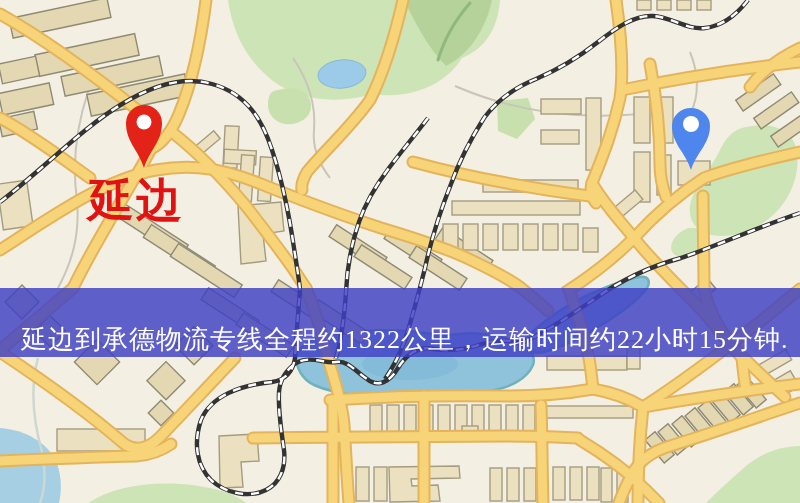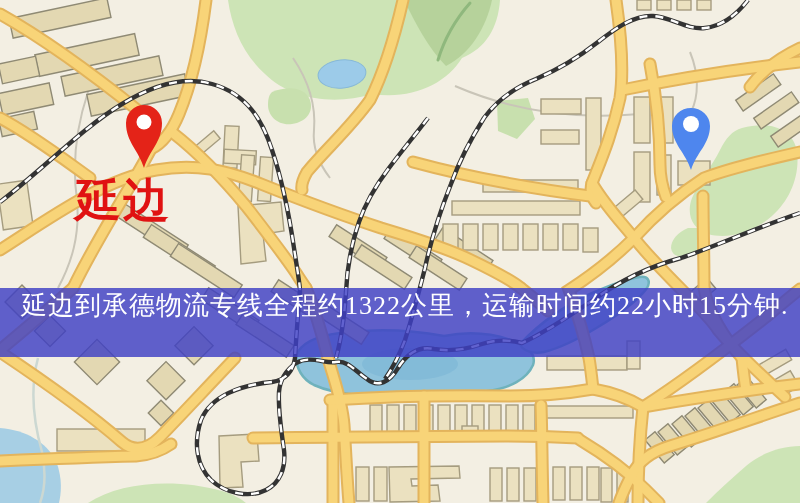--- a/index.html
+++ b/index.html
@@ -22,25 +22,25 @@
   .bl2{fill:#e3d8b2;stroke:#8f8a74;stroke-width:1.4;}
   .rd-c{fill:none;stroke:#e3b45c;stroke-width:13;stroke-linecap:round;}
   .rd{fill:none;stroke:#f8d478;stroke-width:9;stroke-linecap:round;}
   .rw-b{fill:none;stroke:#333333;stroke-width:4.4;stroke-linecap:butt;}
   .rw-w{fill:none;stroke:#ffffff;stroke-width:2.4;stroke-dasharray:8 8;}
 
   .pin{position:absolute;}
   .pin svg{display:block;}
   .city-label{position:absolute;font-weight:bold;font-size:46px;line-height:1;
               letter-spacing:2px;white-space:nowrap;}
-  .label-origin{left:75px;top:178px;color:#e01212;}
+  .label-origin{left:88px;top:178px;color:#e01212;}
   .label-dest{left:644px;top:180px;color:#2330d4;}
 
   .banner{position:absolute;left:0;top:288px;width:800px;height:69px;
-          background:rgba(62,64,196,0.82);display:flex;align-items:flex-start;}
+          background:rgba(62,64,196,0.82);display:flex;align-items:flex-end;}
   .banner-text{color:#ffffff;font-size:26px;padding-left:21px;letter-spacing:1px;
                white-space:nowrap;}
 </style>
 </head>
 <body>
 
 <div class="stage">
 
   <svg class="map-svg" viewBox="0 0 800 503">
     <defs>

